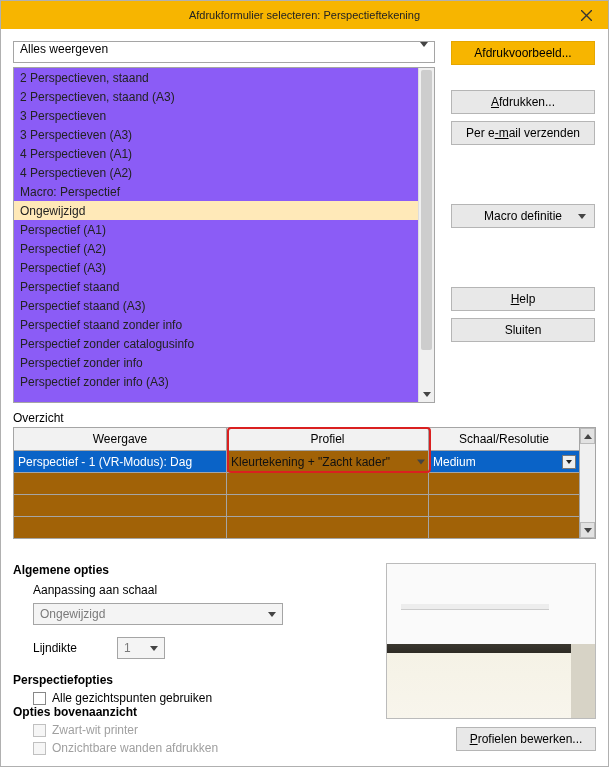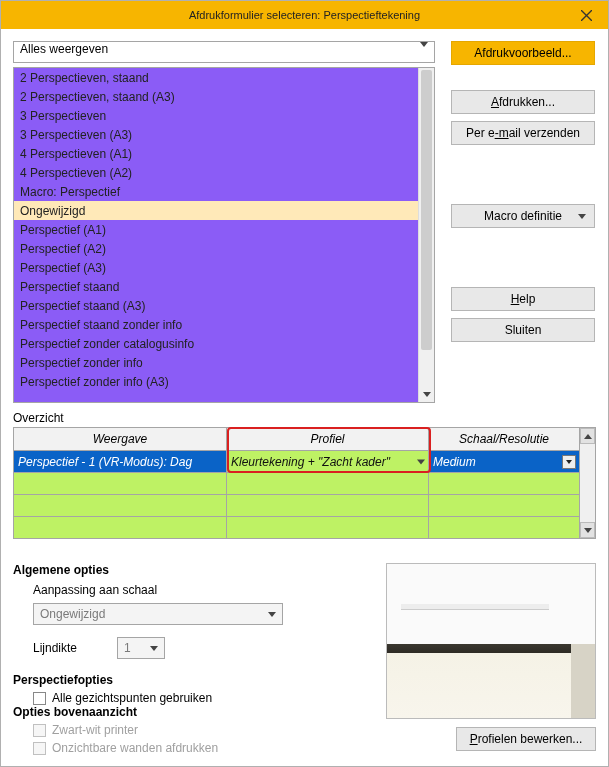--- a/index.html
+++ b/index.html
@@ -20,21 +20,21 @@
   .listbox .scroll .thumb { position: absolute; left: 2px; right: 2px; top: 2px; height: 280px; background: #cdcdcd; border-radius: 2px; }
   .listbox .scroll .arrow { position: absolute; left: 0; right: 0; height: 16px; bottom: 0; display: flex; align-items: center; justify-content: center; }
   .listbox .item { height: 19px; padding: 0 6px; display: flex; align-items: center; color: #222; cursor: pointer; border-bottom: 0; }
   .listbox .item.sel { background: #ffe9b8; }
   .btn { height: 24px; border: 1px solid #b5b5b5; background: #e8e8e8; display: flex; align-items: center; justify-content: center; cursor: pointer; margin-bottom: 7px; position: relative; }
   .btn.primary { background: #f7b500; border-color: #e5a700; }
   .btn .chevr { position: absolute; right: 8px; }
   .gap { height: 52px; }
   .gap2 { height: 18px; }
   .overz-label { margin-top: 8px; }
-  .grid-wrap { border: 1px solid #a5a5a5; margin-top: 2px; background: #bef264; font-style: italic; }
+  .grid-wrap { border: 1px solid #a5a5a5; margin-top: 2px; background: #a16207; }
   .ghead { display: flex; background: #f2f2f2; }
   .gh { border-right: 1px solid #a5a5a5; height: 22px; display: flex; align-items: center; justify-content: center; font-weight: normal; }
   .gh:last-child { border-right: none; }
   .grow { display: flex; height: 22px; }
   .gc { border-right: 1px solid #a5a5a5; border-top: 1px solid #a5a5a5; display: flex; align-items: center; padding: 0 4px; overflow: hidden; }
   .gc:last-child { border-right: none; }
   .grow.sel .gc.c1 { background: #0a63c7; color: #fff; }
   .grow.sel .gc.c2 { color: #111; position: relative; }
   .grow.sel .gc.c3 { background: #0a63c7; color: #fff; position: relative; }
   .gc .dd-chev { position: absolute; right: 3px; top: 50%; transform: translateY(-50%); }

